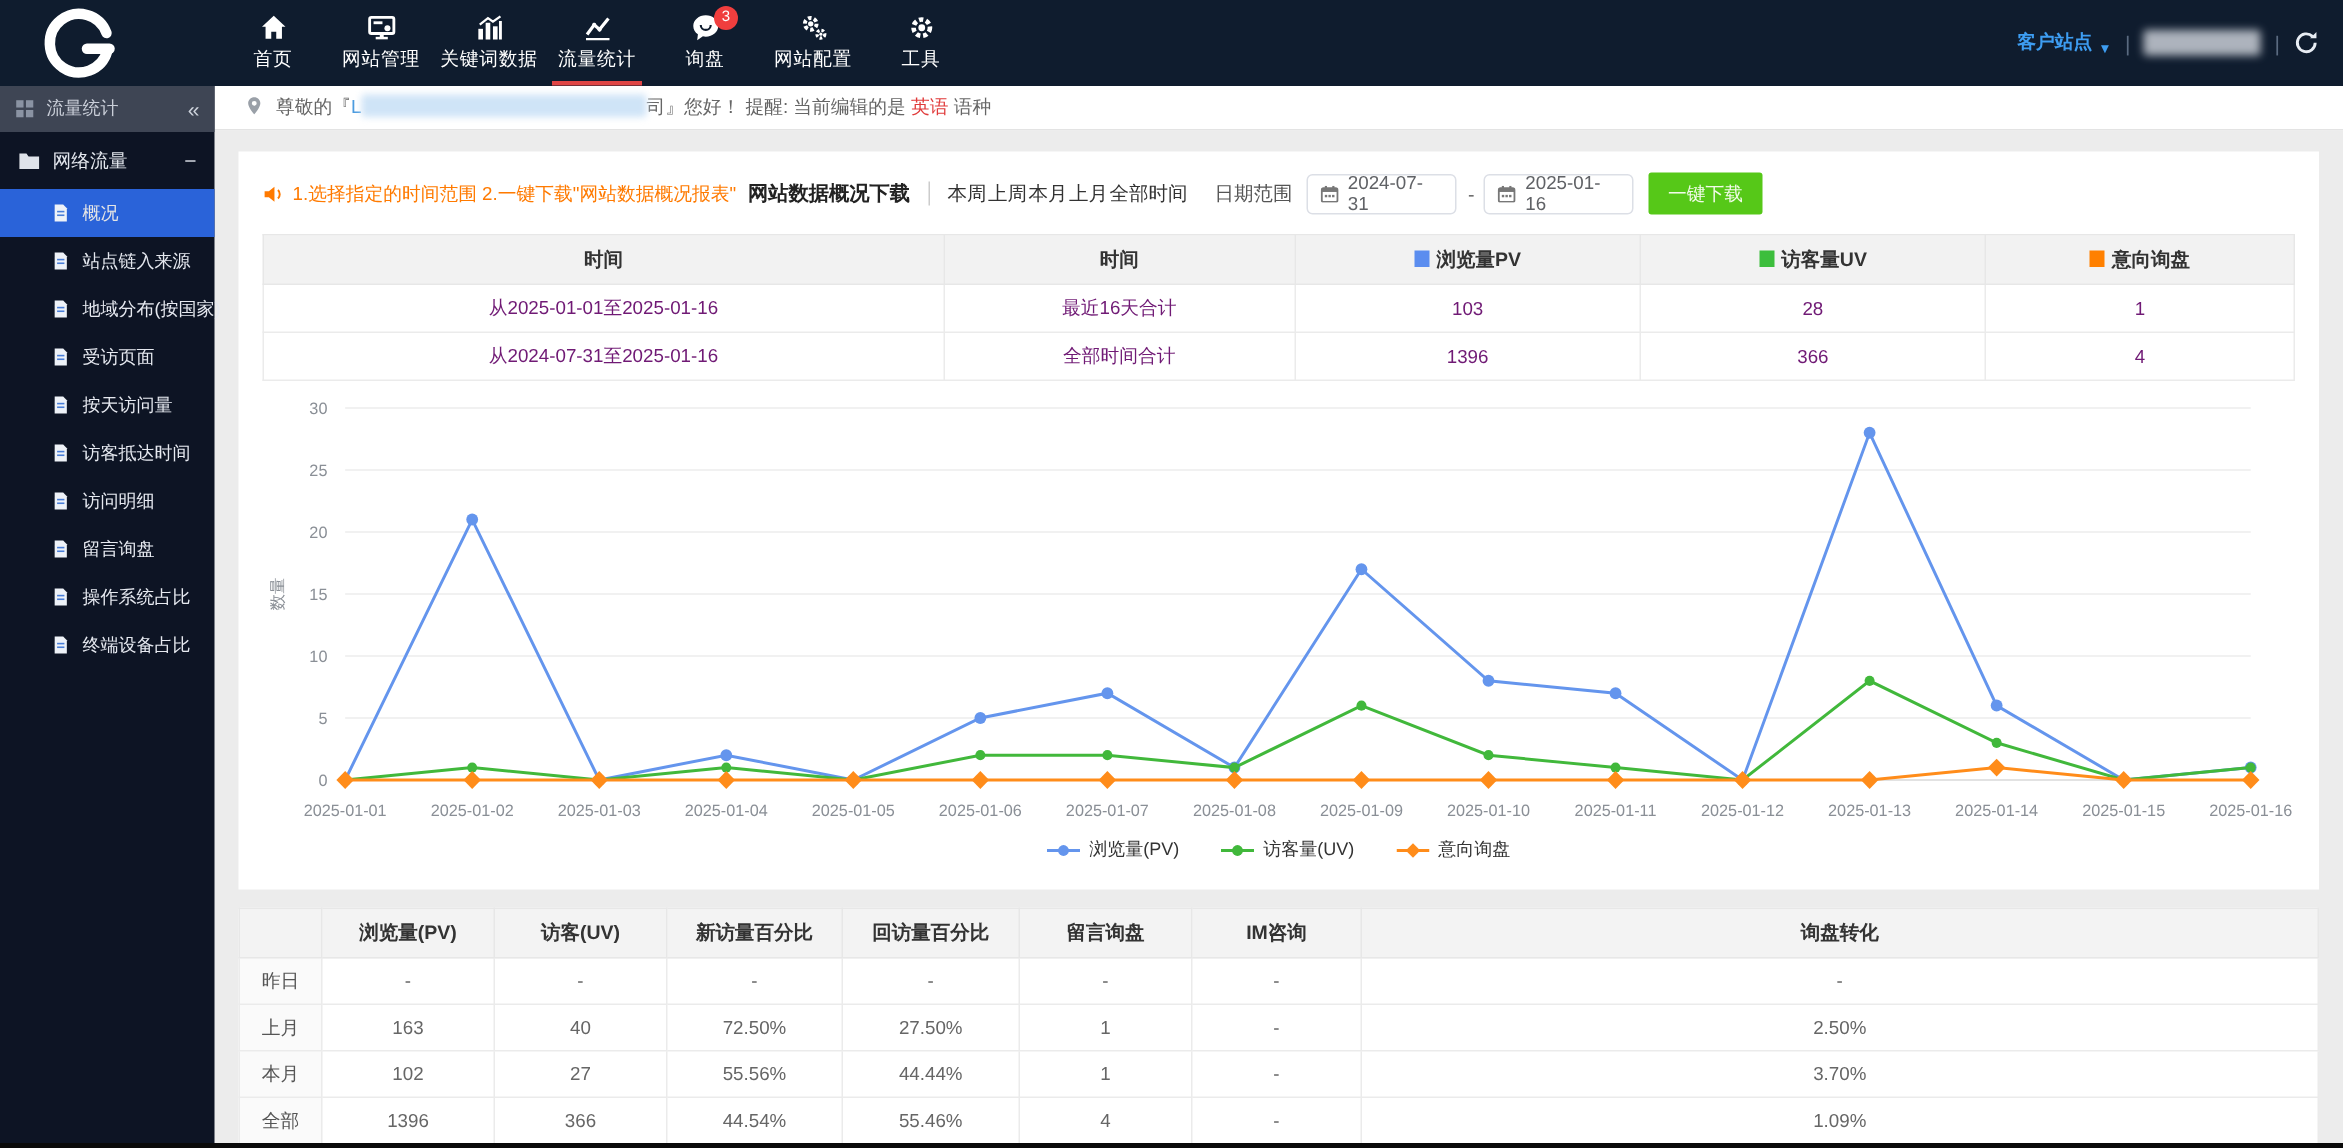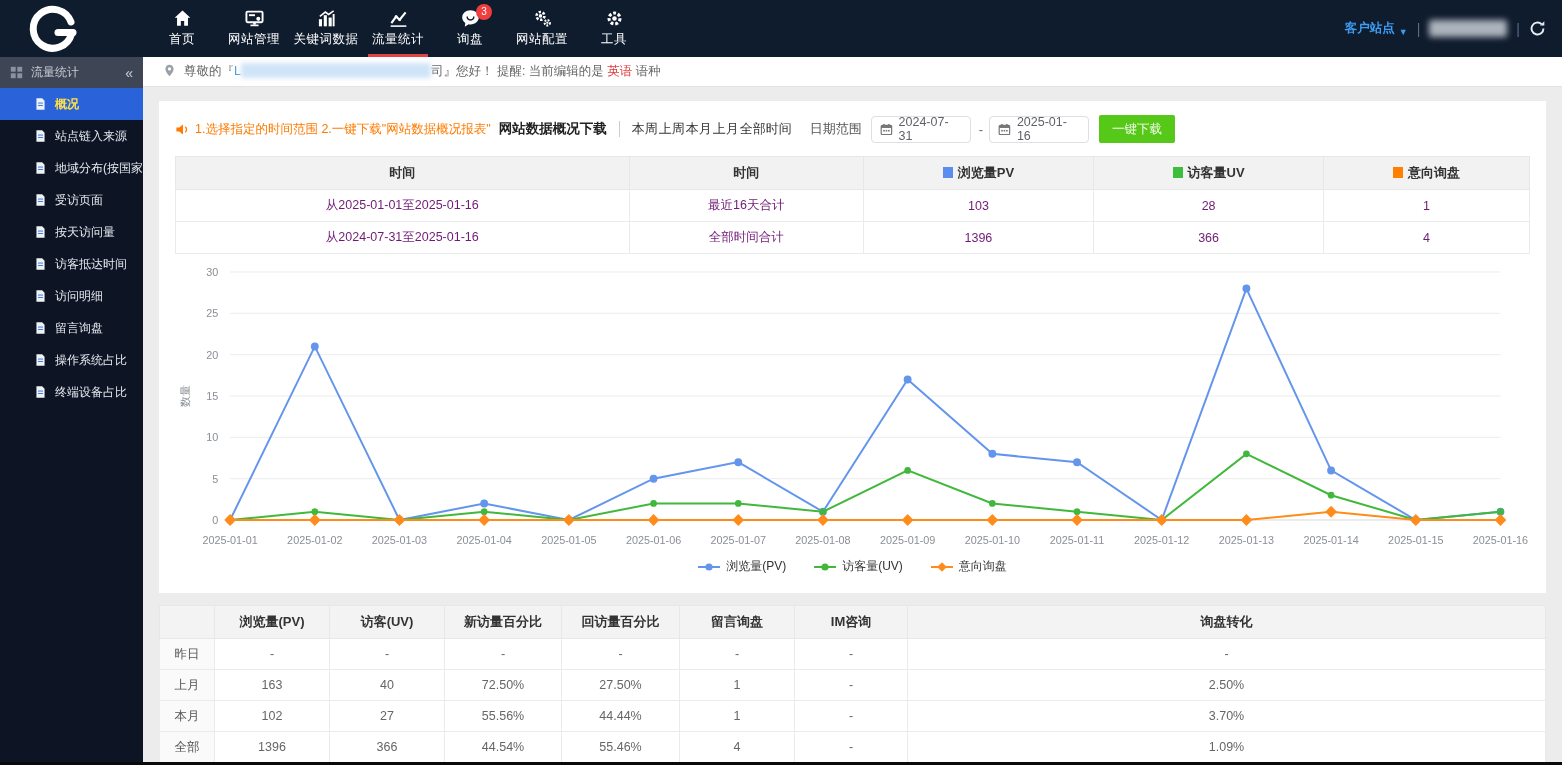--- a/index.html
+++ b/index.html
@@ -32,21 +32,21 @@
   .side-head .grid-ic { width:13px; height:13px; color:#8a93a3; }
   .side-head .chev { margin-left:auto; font-size:14px; cursor:pointer; color:#cdd2db; }
   .side-group { height:38px; display:flex; align-items:center; gap:8px; padding:0 12px;
     color:#e3e7ee; font-size:12.5px; cursor:pointer; }
   .side-group .fold-ic { width:15px; height:13px; color:#dfe3ea; }
   .side-group .minus { margin-left:auto; color:#cdd2db; font-size:14px; }
   .side-items { list-style:none; }
   .side-item { height:32px; display:flex; align-items:center; gap:8px; padding-left:34px;
     color:#e6e9f0; font-size:12px; cursor:pointer; white-space:nowrap; }
   .side-item .doc-ic { width:13px; height:14px; flex:0 0 auto; }
-  .side-item.active { background:#2a63d9; color:#fde047;font-weight:bold; }
+  .side-item.active { background:#2a63d9; color:#e5e5e5; }
 
   
   .main { position:absolute; top:57px; left:143px; width:1419px; height:708px; background:#ececec; }
   .notice { height:30px; background:#fff; border-bottom:1px solid #e3e3e3; display:flex;
     align-items:center; gap:8px; padding-left:20px; font-size:12.5px; color:#666; }
   .notice .pin-ic { width:13px; height:15px; color:#9aa0a8; }
   .masked-co { display:inline-block; width:190px; height:15px; background:#cfe4f7;
     border-radius:2px; filter:blur(2.5px); vertical-align:-3px; }
   .co-initial { color:#4a9bdf; }
   .lang-red { color:#e03b3b; }
@@ -190,20 +190,29 @@
     <span class="grid-ic">
       <svg viewBox="0 0 16 16" fill="currentColor">
           <rect x="1" y="1" width="6" height="6"></rect>
           <rect x="9" y="1" width="6" height="6"></rect>
           <rect x="1" y="9" width="6" height="6"></rect>
           <rect x="9" y="9" width="6" height="6"></rect>
         </svg>
     </span>
     <span>流量统计</span>
     <span class="chev">«</span>
+  </div>
+  <div class="side-group">
+    <span class="fold-ic">
+      <svg viewBox="0 0 16 14" fill="currentColor">
+          <path d="M1 1.5 h5 l1.5 2 H15 v9 H1 Z"></path>
+        </svg>
+    </span>
+    <span>网络流量</span>
+    <span class="minus">−</span>
   </div>
   <ul class="side-items" id="side-items">
       <li class="side-item active">
         <span class="doc-ic"><svg viewBox="0 0 16 16" width="13" height="14" fill="currentColor">
             <path d="M3 1 h7 l3 3 v11 H3 Z" fill="#eef2f8"></path>
             <rect x="5" y="6.2" width="6" height="1.3" fill="#4a7fd8"></rect>
             <rect x="5" y="9.2" width="6" height="1.3" fill="#4a7fd8"></rect>
           </svg></span>
         <span>概况</span>
       </li>

